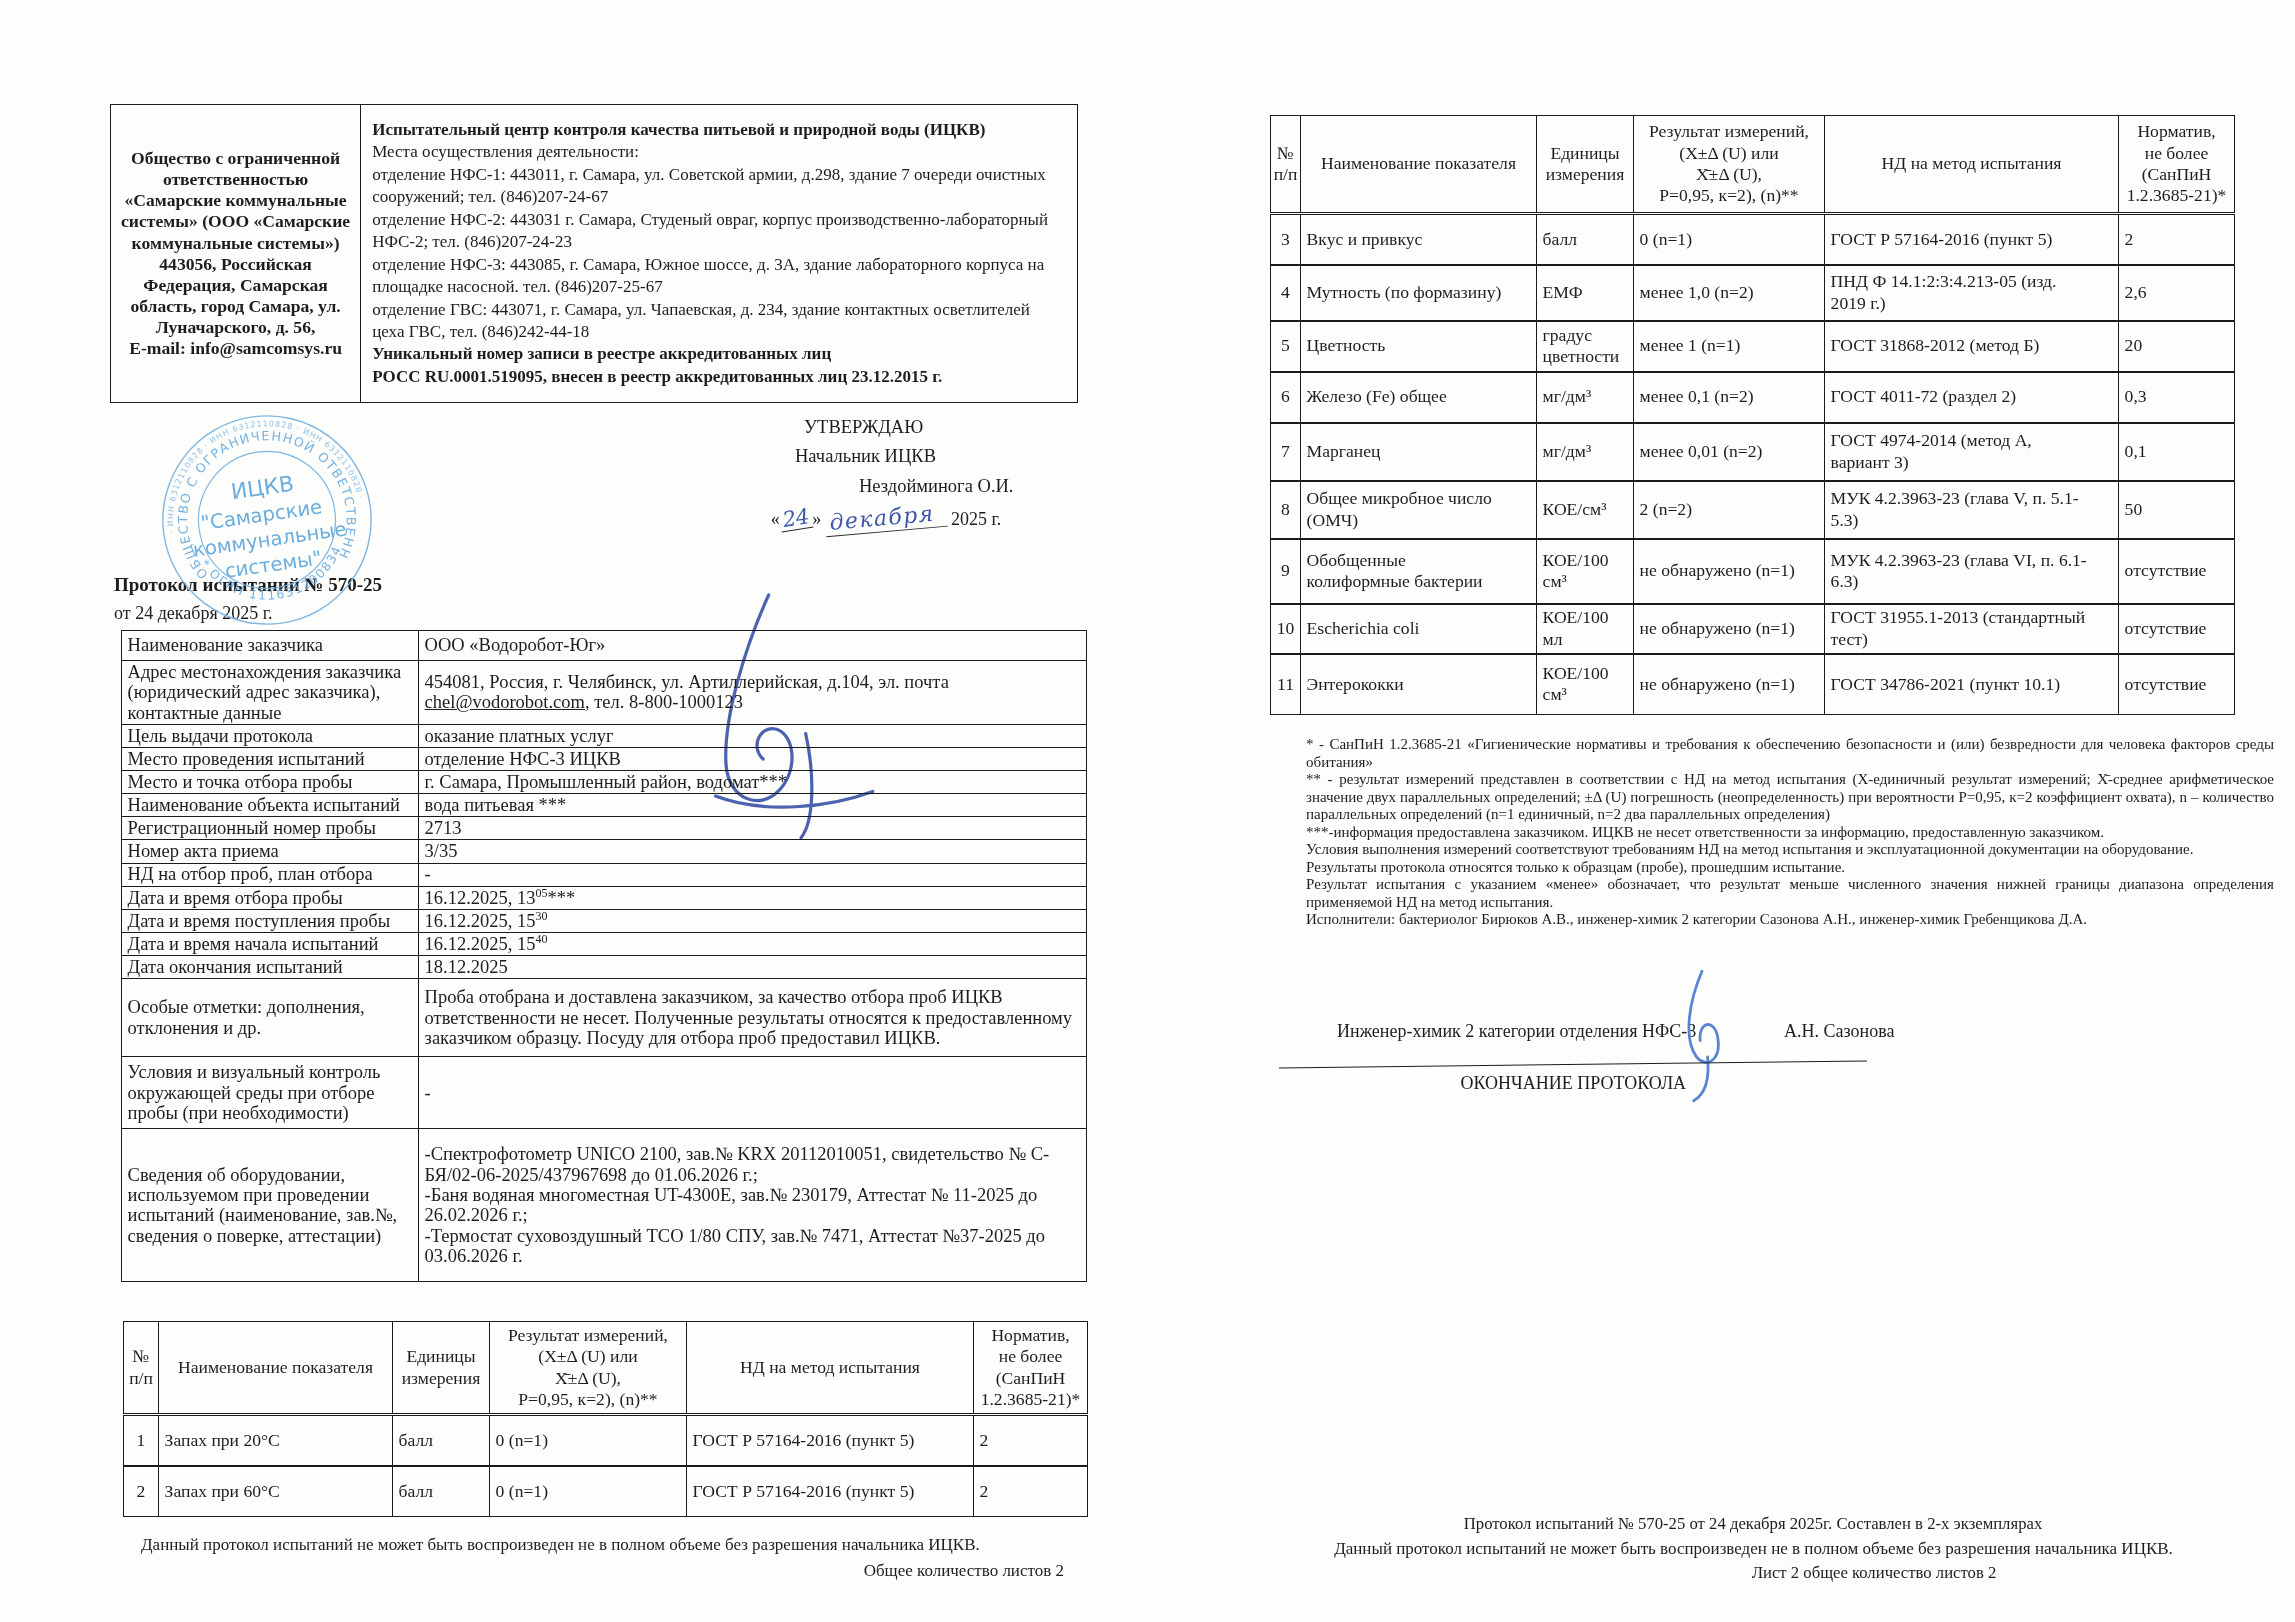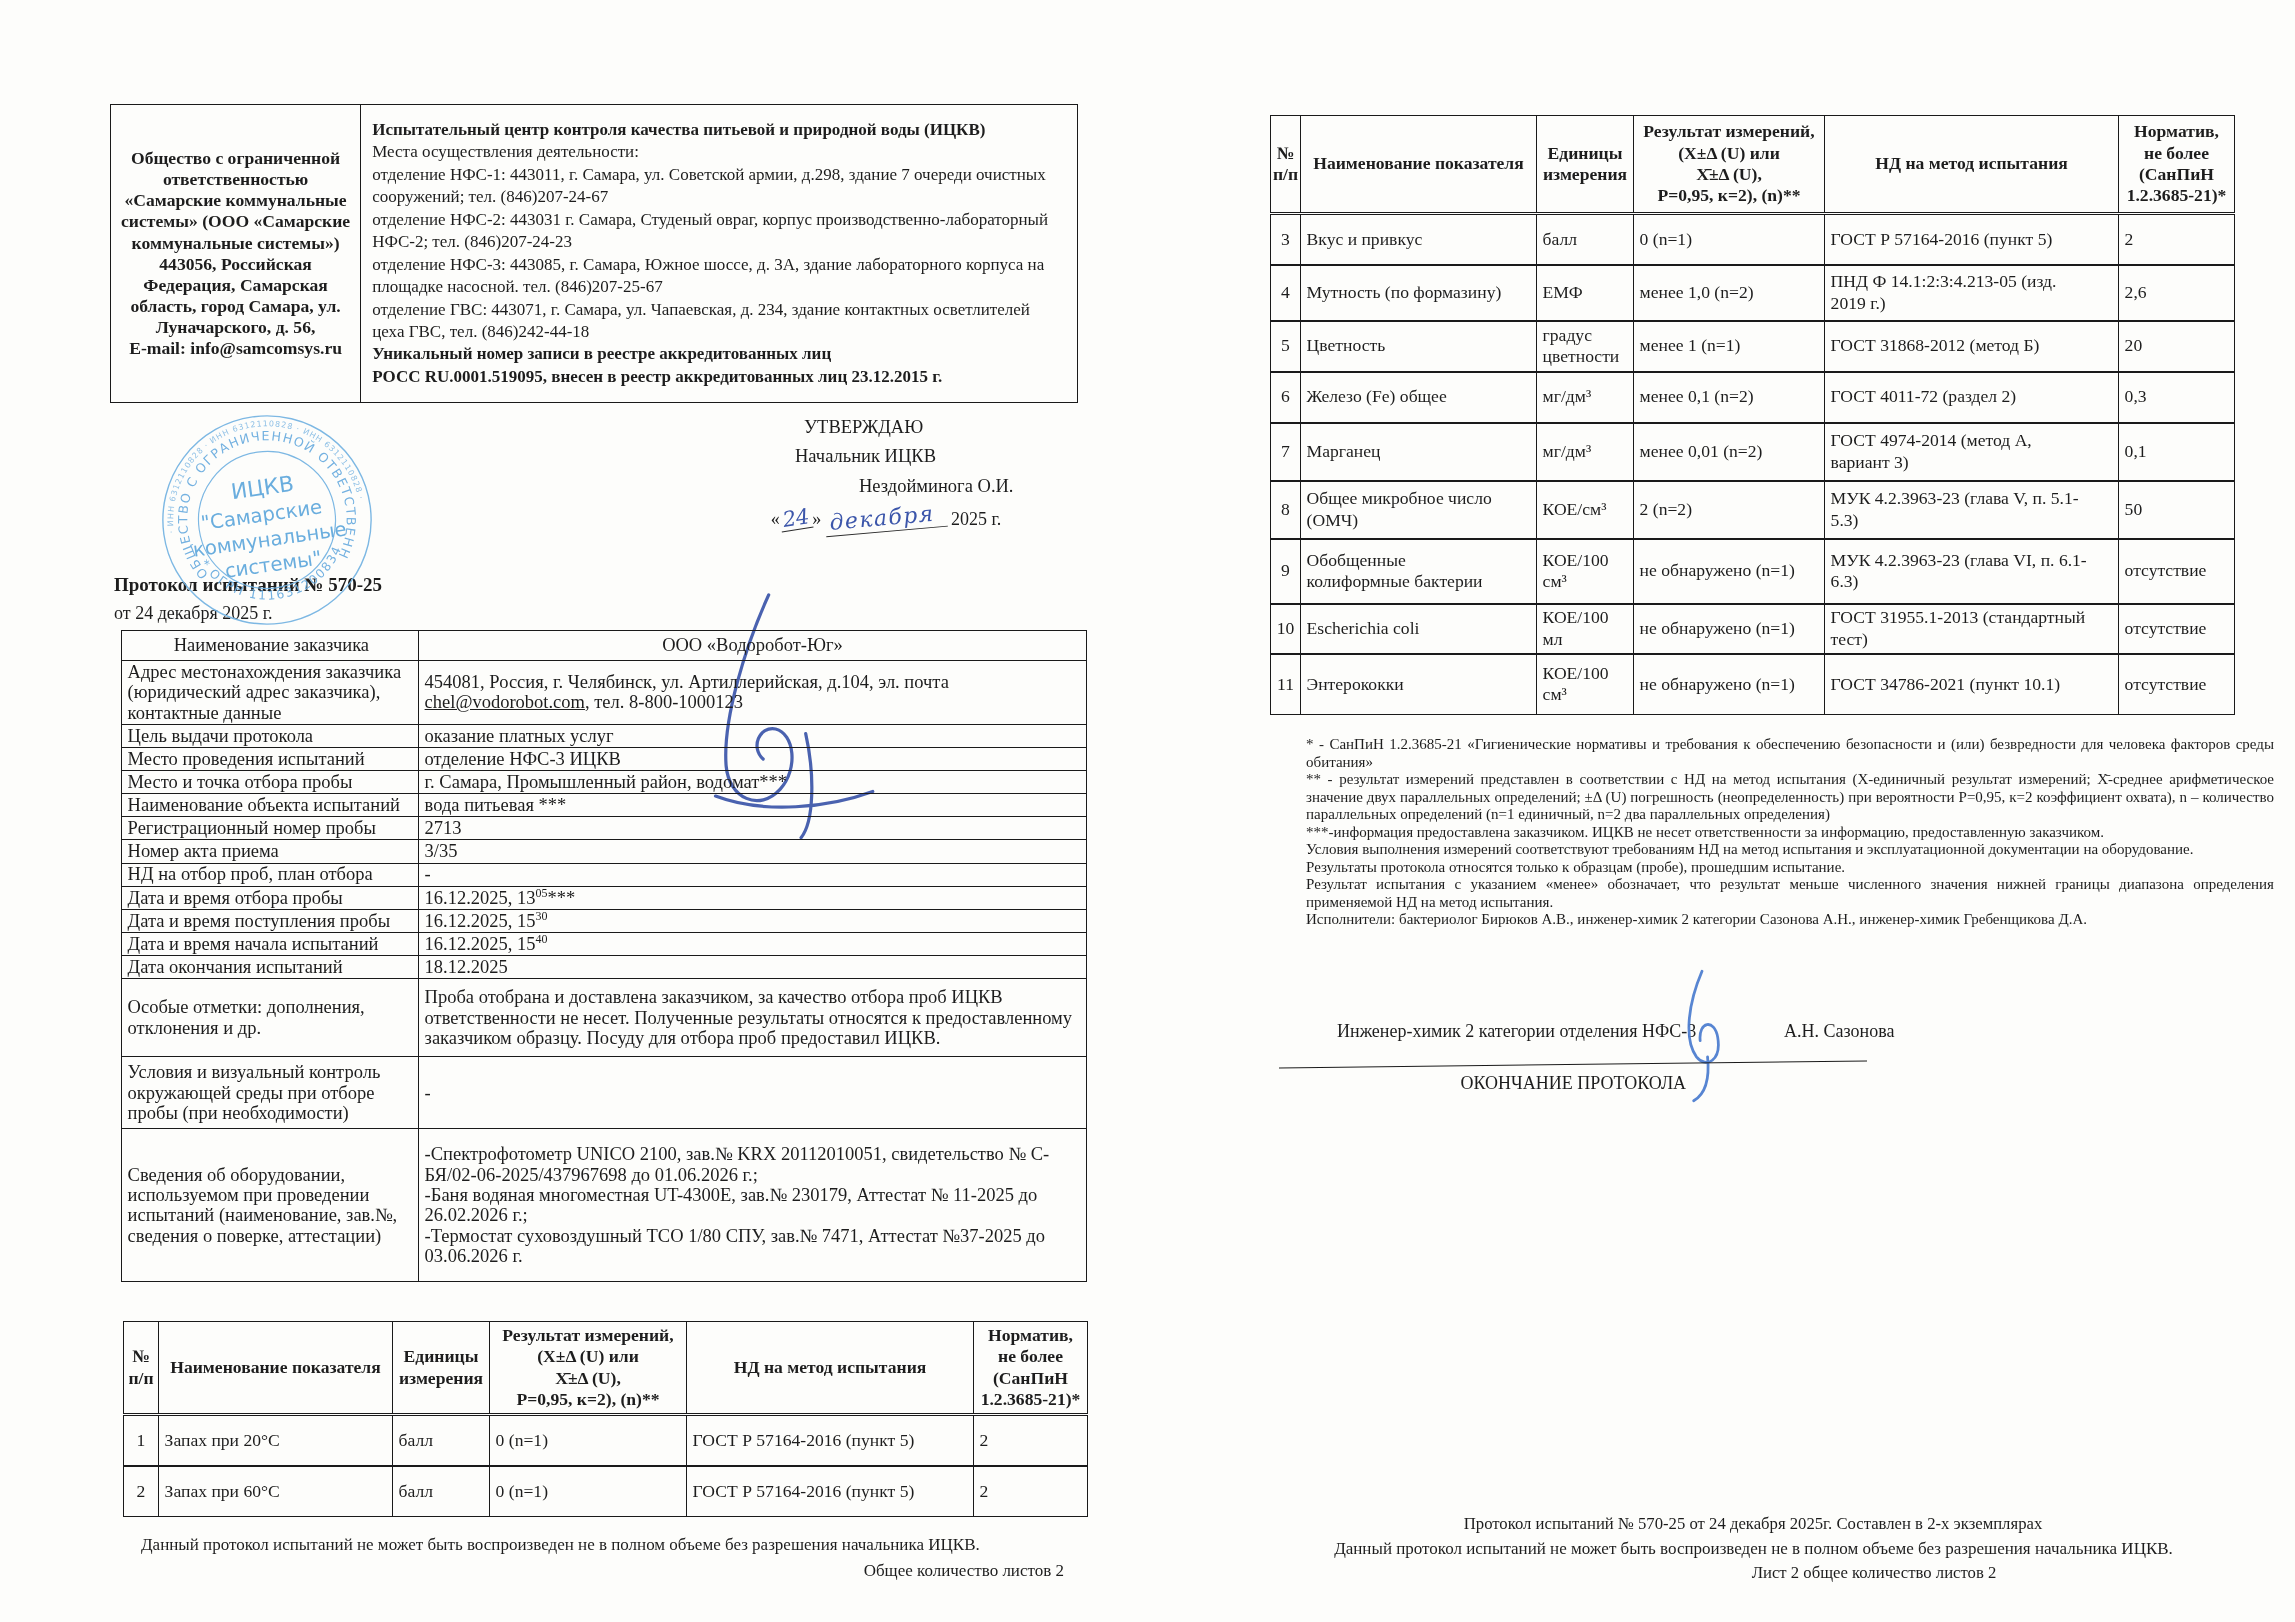--- a/index.html
+++ b/index.html
@@ -30,21 +30,21 @@
   .t2{font-size:18px;margin-top:6.5px;}
   
   table.details{position:absolute;left:121px;top:630px;width:966px;border-collapse:collapse;table-layout:fixed;font-size:18.5px;line-height:1.1;z-index:3;}
   .details td{border:1.4px solid #1a1a1a;padding:0.9px 5.6px;vertical-align:middle;}
   .details td.lab{padding-right:2.8px;}
   .details td.val{white-space:pre-line;}
   sup{font-size:12px;line-height:0;}
   .u{text-decoration:underline;}
   
   table.res{border-collapse:collapse;table-layout:fixed;font-size:17.6px;border:1.9px solid #1a1a1a;z-index:3;}
-  .res th{border:1.4px solid #1a1a1a;border-bottom:3.2px double #1a1a1a;font-weight:bold;white-space:pre-line;
+  .res th{border:1.4px solid #1a1a1a;border-bottom:3.2px double #1a1a1a;font-weight:normal;white-space:pre-line;
           text-align:center;vertical-align:middle;padding:2.8px 1.9px;line-height:1.22;}
   .res td{border:1.4px solid #1a1a1a;border-top:2.8px double #1a1a1a;padding:2.8px 5.6px;vertical-align:middle;white-space:pre-line;line-height:1.22;}
   .res td:first-child{text-align:center;padding:2.8px 0.9px;}
   .res1{position:absolute;left:123px;top:1321px;width:965px;}
   .res1 thead tr{height:86px;}
   .res2{position:absolute;left:1270px;top:115px;width:965px;}
   .res2 thead tr{height:98px;}
   
   .footnotes{position:absolute;left:1271px;top:736px;width:968px;font-size:15px;line-height:1.17;text-align:justify;margin-left:35px;}
   .footnotes p{margin:0;}
@@ -135,21 +135,21 @@
       <div class="t1">Протокол испытаний № 570-25</div>
       <div class="t2">от 24 декабря 2025 г.</div>
     </div>
 
     <table class="details">
       <colgroup>
           <col style="width:297px">
           <col>
         </colgroup>
       <tbody>
-          <tr style="height: 30px; text-align: center;">
+          <tr style="height: 30px;">
             <td class="lab">Наименование заказчика</td>
             <td class="val"><span>ООО «Водоробот-Юг»</span></td>
           </tr>
           <tr style="height: 58px;">
             <td class="lab">Адрес местонахождения заказчика (юридический адрес заказчика), контактные данные</td>
             <td class="val"><span>454081, Россия, г. Челябинск, ул. Артиллерийская, д.104, эл. почта </span><span class="u">chel@vodorobot.com</span><span>, тел. 8-800-1000123</span></td>
           </tr>
           <tr style="height: 23px;">
             <td class="lab">Цель выдачи протокола</td>
             <td class="val"><span>оказание платных услуг</span></td>

